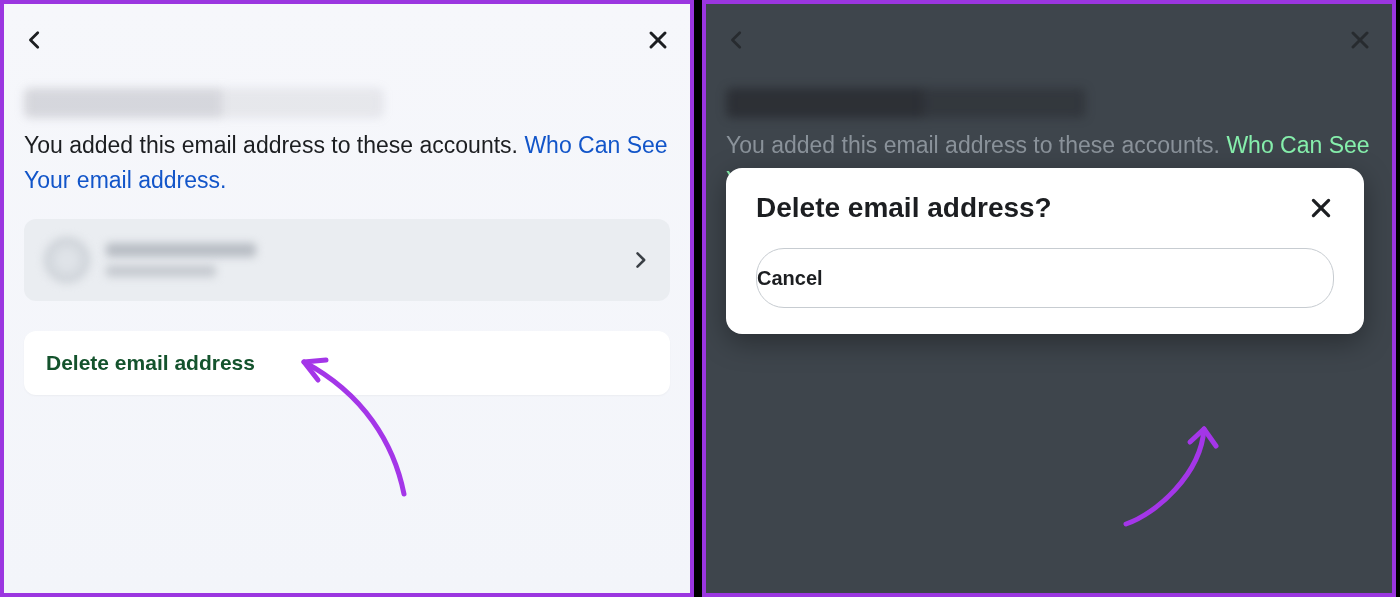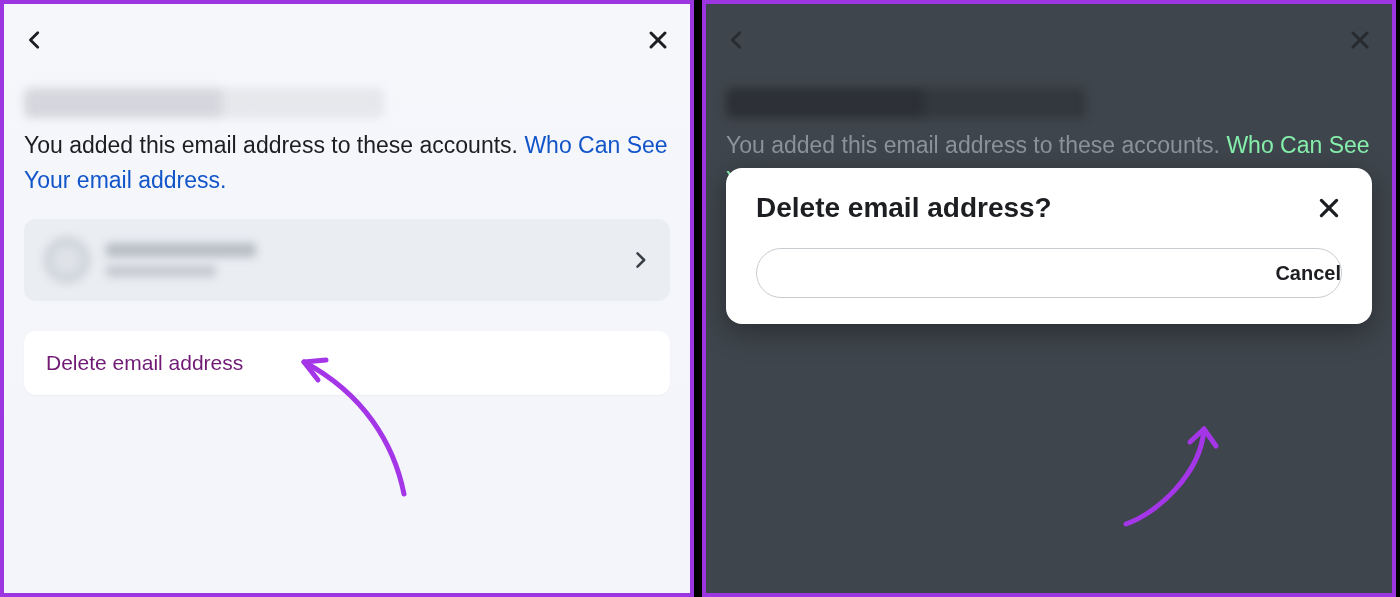--- a/index.html
+++ b/index.html
@@ -93,35 +93,35 @@
     .chev-right svg { display:block; }
     .delete-card {
       margin: 30px 20px 0 20px;
       background: #ffffff;
       border-radius: 12px;
       padding: 20px 22px;
       box-shadow: 0 1px 2px rgba(0,0,0,0.04);
       cursor: pointer;
     }
     .delete-label {
-      color: #701a75;
+      color: #14532d;
       font-size: 21px;
-      font-weight: 400;
+      font-weight: 700;
     }
 
     
     .arrow-svg {
       position: absolute;
       pointer-events: none;
     }
 
     
     .modal {
       position: absolute;
-      left: 20px; right: 20px;
+      left: 20px; right: 28px;
       top: 164px;
       background: #fff;
       border-radius: 16px;
       padding: 24px 30px 26px 30px;
       box-shadow: 0 8px 28px rgba(0,0,0,0.35);
     }
     .modal-top {
       display: flex;
       align-items: center;
       justify-content: space-between;
@@ -138,27 +138,27 @@
       line-height: 1.5;
       color: #1c1e21;
     }
     .modal-actions {
       display: flex;
       gap: 26px;
       margin-top: 24px;
     }
     .btn {
       flex: 1;
-      height: 50px;
+      height: 60px;
       border-radius: 28px;
       font-size: 20px;
       font-weight: 600;
       display: flex;
       align-items: center;
-      justify-content: flex-end;
+      justify-content: flex-start;
       cursor: pointer;
     }
     .btn-secondary {
       background: #fff;
       border: 1.5px solid #c7ccd1;
       color: #1c1e21;
     }
     .btn-primary {
       background: #0861d3;
       border: none;

